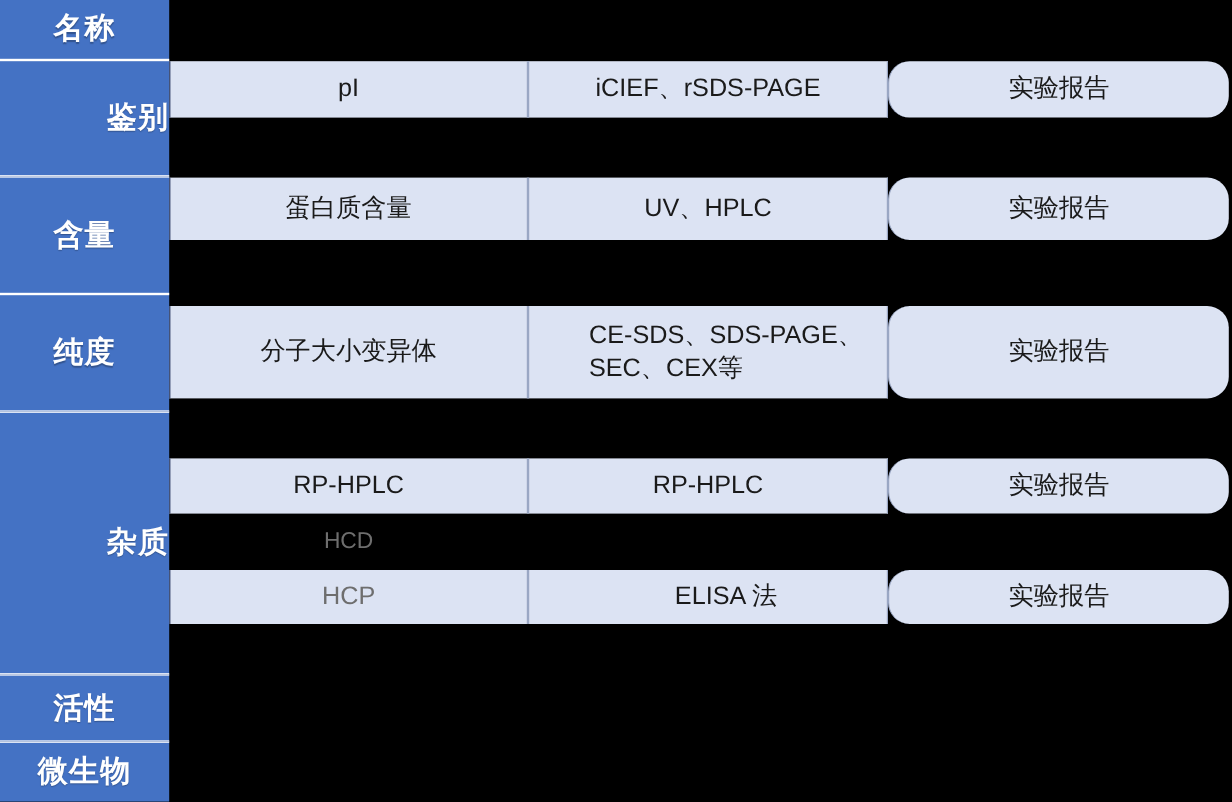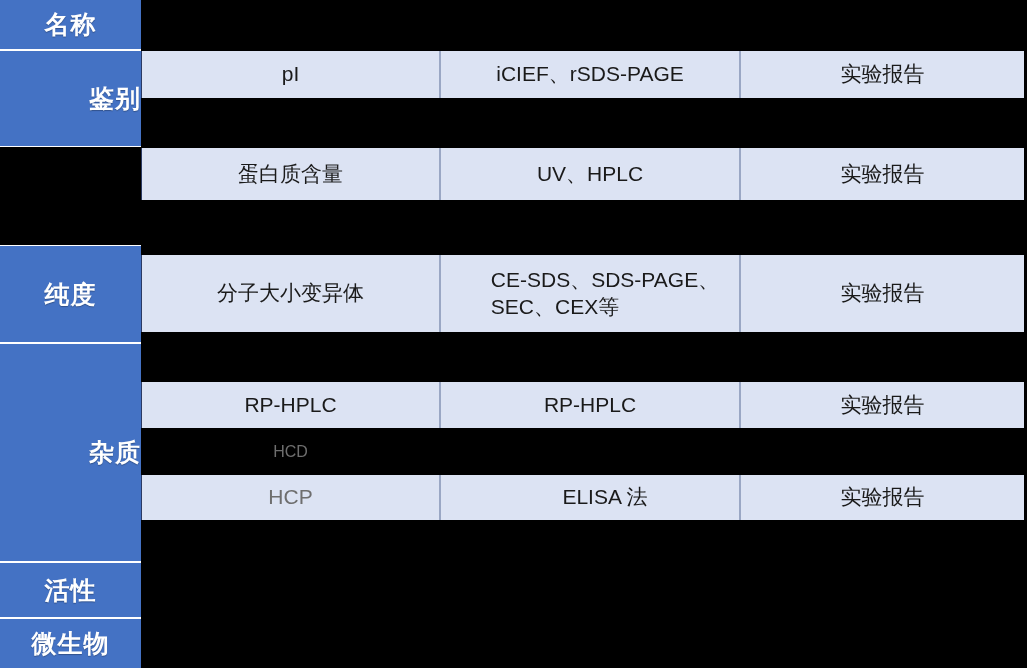--- a/index.html
+++ b/index.html
@@ -64,55 +64,58 @@
     justify-content: center;
     text-align: left;
     color: #1a1a1a;
     font-size: 21px;
     line-height: 1.28;
     padding: 2px 6px;
     border-left: 1.2px solid #9AA7C4;
     border-right: 1.2px solid #9AA7C4;
   }
   .data-cell.first-col { border-left: 1.2px solid #2b3a63; }
-  .data-cell.last-col  { border-right: none; }
+  .data-cell.last-col  { border-right: none; border-radius: 18px; }
 
   .data-cell.muted { color: #6e6e6e; }
 
   
   .ghost-cell {
     position: absolute;
     background: transparent;
     box-sizing: border-box;
     display: flex;
     align-items: center;
     justify-content: center;
     text-align: center;
     color: #6e6e6e;
-    font-size: 16px;
+    font-size: 19px;
     line-height: 1.28;
   }
 
   .two-line { white-space: pre-line; padding-left: 36px; }
 </style>
 </head>
 <body>
 
 <div id="stage">
 
   <div class="cat-col">
 
     <div class="cat-cell" style="top:0px; height:50px; border-top:none;">
       <span class="cat-label">名称</span>
     </div>
 
     <div class="cat-cell" style="top:50px; height:97px;justify-content:flex-end;">
       <span class="cat-label">鉴别</span>
     </div>
 
+    <div class="cat-cell" style="top:147px; height:98px;">
+      <span class="cat-label">含量</span>
+    </div>
 
     <div class="cat-cell" style="top:245px; height:98px;">
       <span class="cat-label">纯度</span>
     </div>
 
     <div class="cat-cell" style="top:343px; height:219px;justify-content:flex-end;">
       <span class="cat-label">杂质</span>
     </div>
 
     <div class="cat-cell" style="top:562px; height:56px;">

